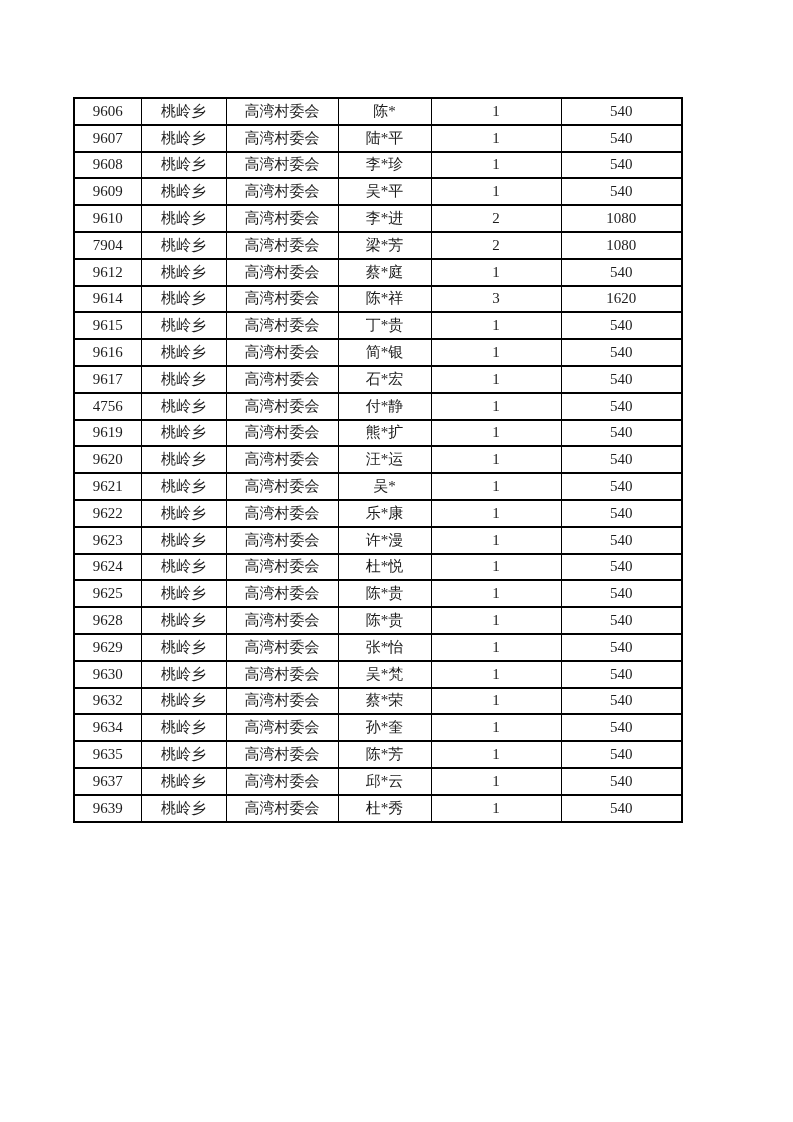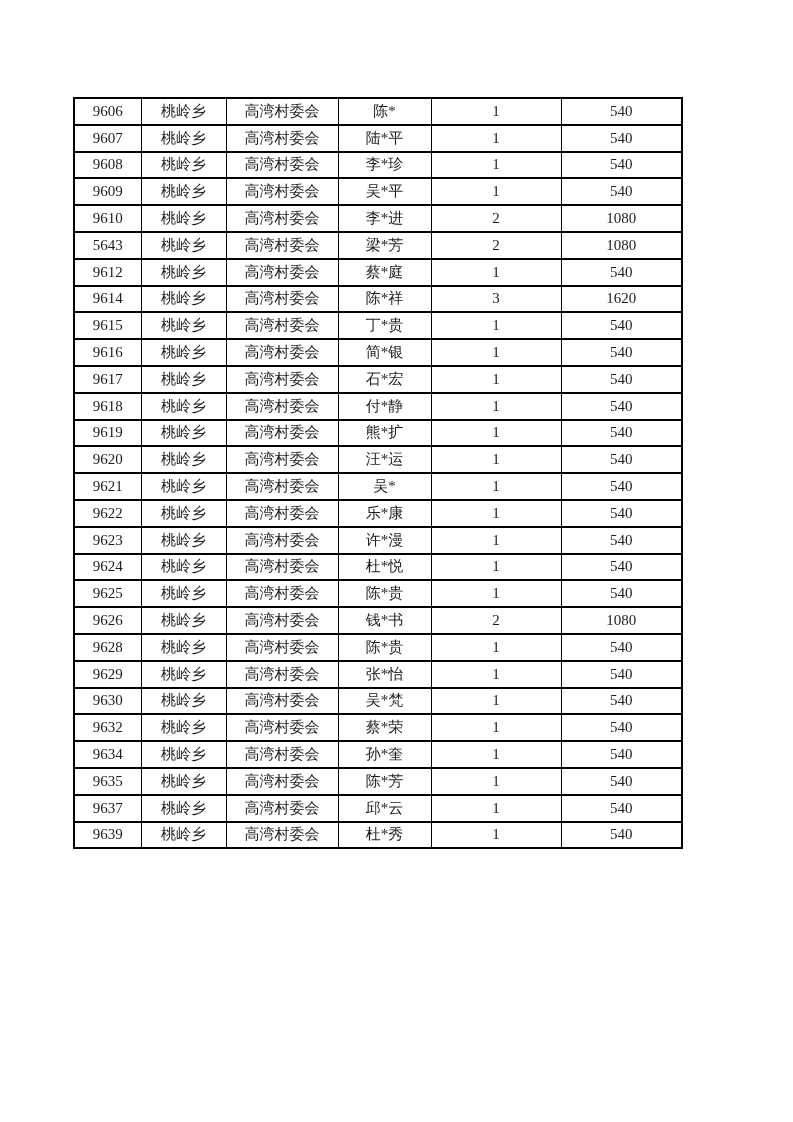--- a/index.html
+++ b/index.html
@@ -95,21 +95,21 @@
   </tr>
         <tr>
     <td>9610</td>
     <td>桃岭乡</td>
     <td>高湾村委会</td>
     <td>李*进</td>
     <td>2</td>
     <td>1080</td>
   </tr>
         <tr>
-    <td>5643</td>
+    <td>7904</td>
     <td>桃岭乡</td>
     <td>高湾村委会</td>
     <td>梁*芳</td>
     <td>2</td>
     <td>1080</td>
   </tr>
         <tr>
     <td>9612</td>
     <td>桃岭乡</td>
     <td>高湾村委会</td>
@@ -143,21 +143,21 @@
   </tr>
         <tr>
     <td>9617</td>
     <td>桃岭乡</td>
     <td>高湾村委会</td>
     <td>石*宏</td>
     <td>1</td>
     <td>540</td>
   </tr>
         <tr>
-    <td>9618</td>
+    <td>4756</td>
     <td>桃岭乡</td>
     <td>高湾村委会</td>
     <td>付*静</td>
     <td>1</td>
     <td>540</td>
   </tr>
         <tr>
     <td>9619</td>
     <td>桃岭乡</td>
     <td>高湾村委会</td>
@@ -205,28 +205,20 @@
     <td>1</td>
     <td>540</td>
   </tr>
         <tr>
     <td>9625</td>
     <td>桃岭乡</td>
     <td>高湾村委会</td>
     <td>陈*贵</td>
     <td>1</td>
     <td>540</td>
-  </tr>
-        <tr>
-    <td>9626</td>
-    <td>桃岭乡</td>
-    <td>高湾村委会</td>
-    <td>钱*书</td>
-    <td>2</td>
-    <td>1080</td>
   </tr>
         <tr>
     <td>9628</td>
     <td>桃岭乡</td>
     <td>高湾村委会</td>
     <td>陈*贵</td>
     <td>1</td>
     <td>540</td>
   </tr>
         <tr>

